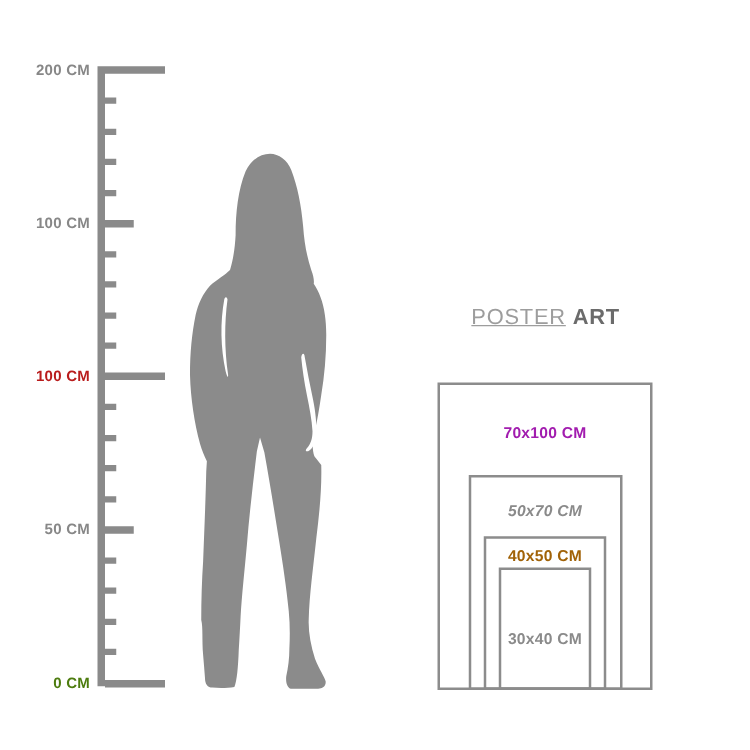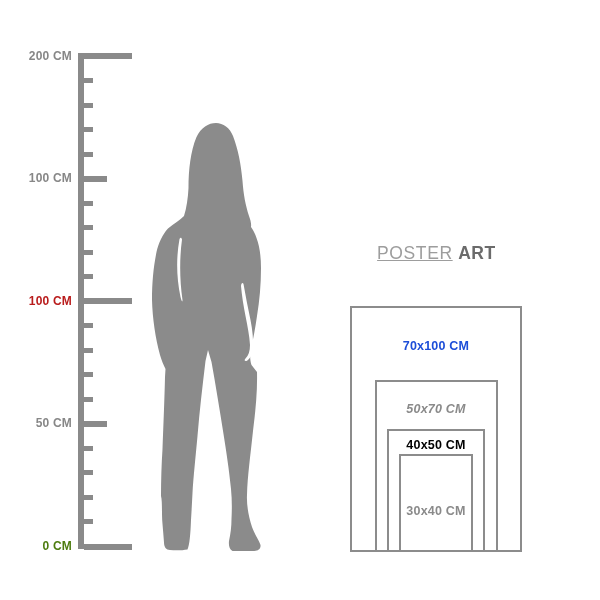--- a/index.html
+++ b/index.html
@@ -149,26 +149,26 @@
       C 248.5 355.5 250 351 250 345
       C 249.5 336 247.5 326 245.5 316
       C 243.5 306 241.8 295 241 286
       C 241.2 283 242.8 282 243.5 284 Z"></path>
   </svg>
 
   <div class="brand"><span class="light" style="color: rgb(157, 157, 157);">POSTER</span><span>&nbsp;</span><span class="bold" style="color: rgb(107, 107, 107);">ART</span></div>
 
   <div id="posters">
       <div class="poster-rect" style="left: 349.9px; top: 306px; width: 172.2px; height: 246px; border-color: rgb(140, 140, 140);">
-        <div class="poster-label" style="top: 31px; color: #1d4ed8;">70x100 CM</div>
+        <div class="poster-label" style="top: 31px; color: #a21caf;">70x100 CM</div>
       </div>
       <div class="poster-rect" style="left: 374.5px; top: 379.8px; width: 123px; height: 172.2px; border-color: rgb(140, 140, 140);">
         <div class="poster-label" style="top: 20px; color: rgb(138, 138, 138); font-style: italic;">50x70 CM</div>
       </div>
       <div class="poster-rect" style="left: 386.8px; top: 429px; width: 98.4px; height: 123px; border-color: rgb(140, 140, 140);">
-        <div class="poster-label" style="top: 7px; color: #000000;">40x50 CM</div>
+        <div class="poster-label" style="top: 7px; color: #a16207;">40x50 CM</div>
       </div>
       <div class="poster-rect" style="left: 399.1px; top: 453.6px; width: 73.8px; height: 98.4px; border-color: rgb(140, 140, 140);">
         <div class="poster-label" style="top: 48px; color: rgb(138, 138, 138);">30x40 CM</div>
       </div>
     </div>
 
 </div>
 
 </body></html>

